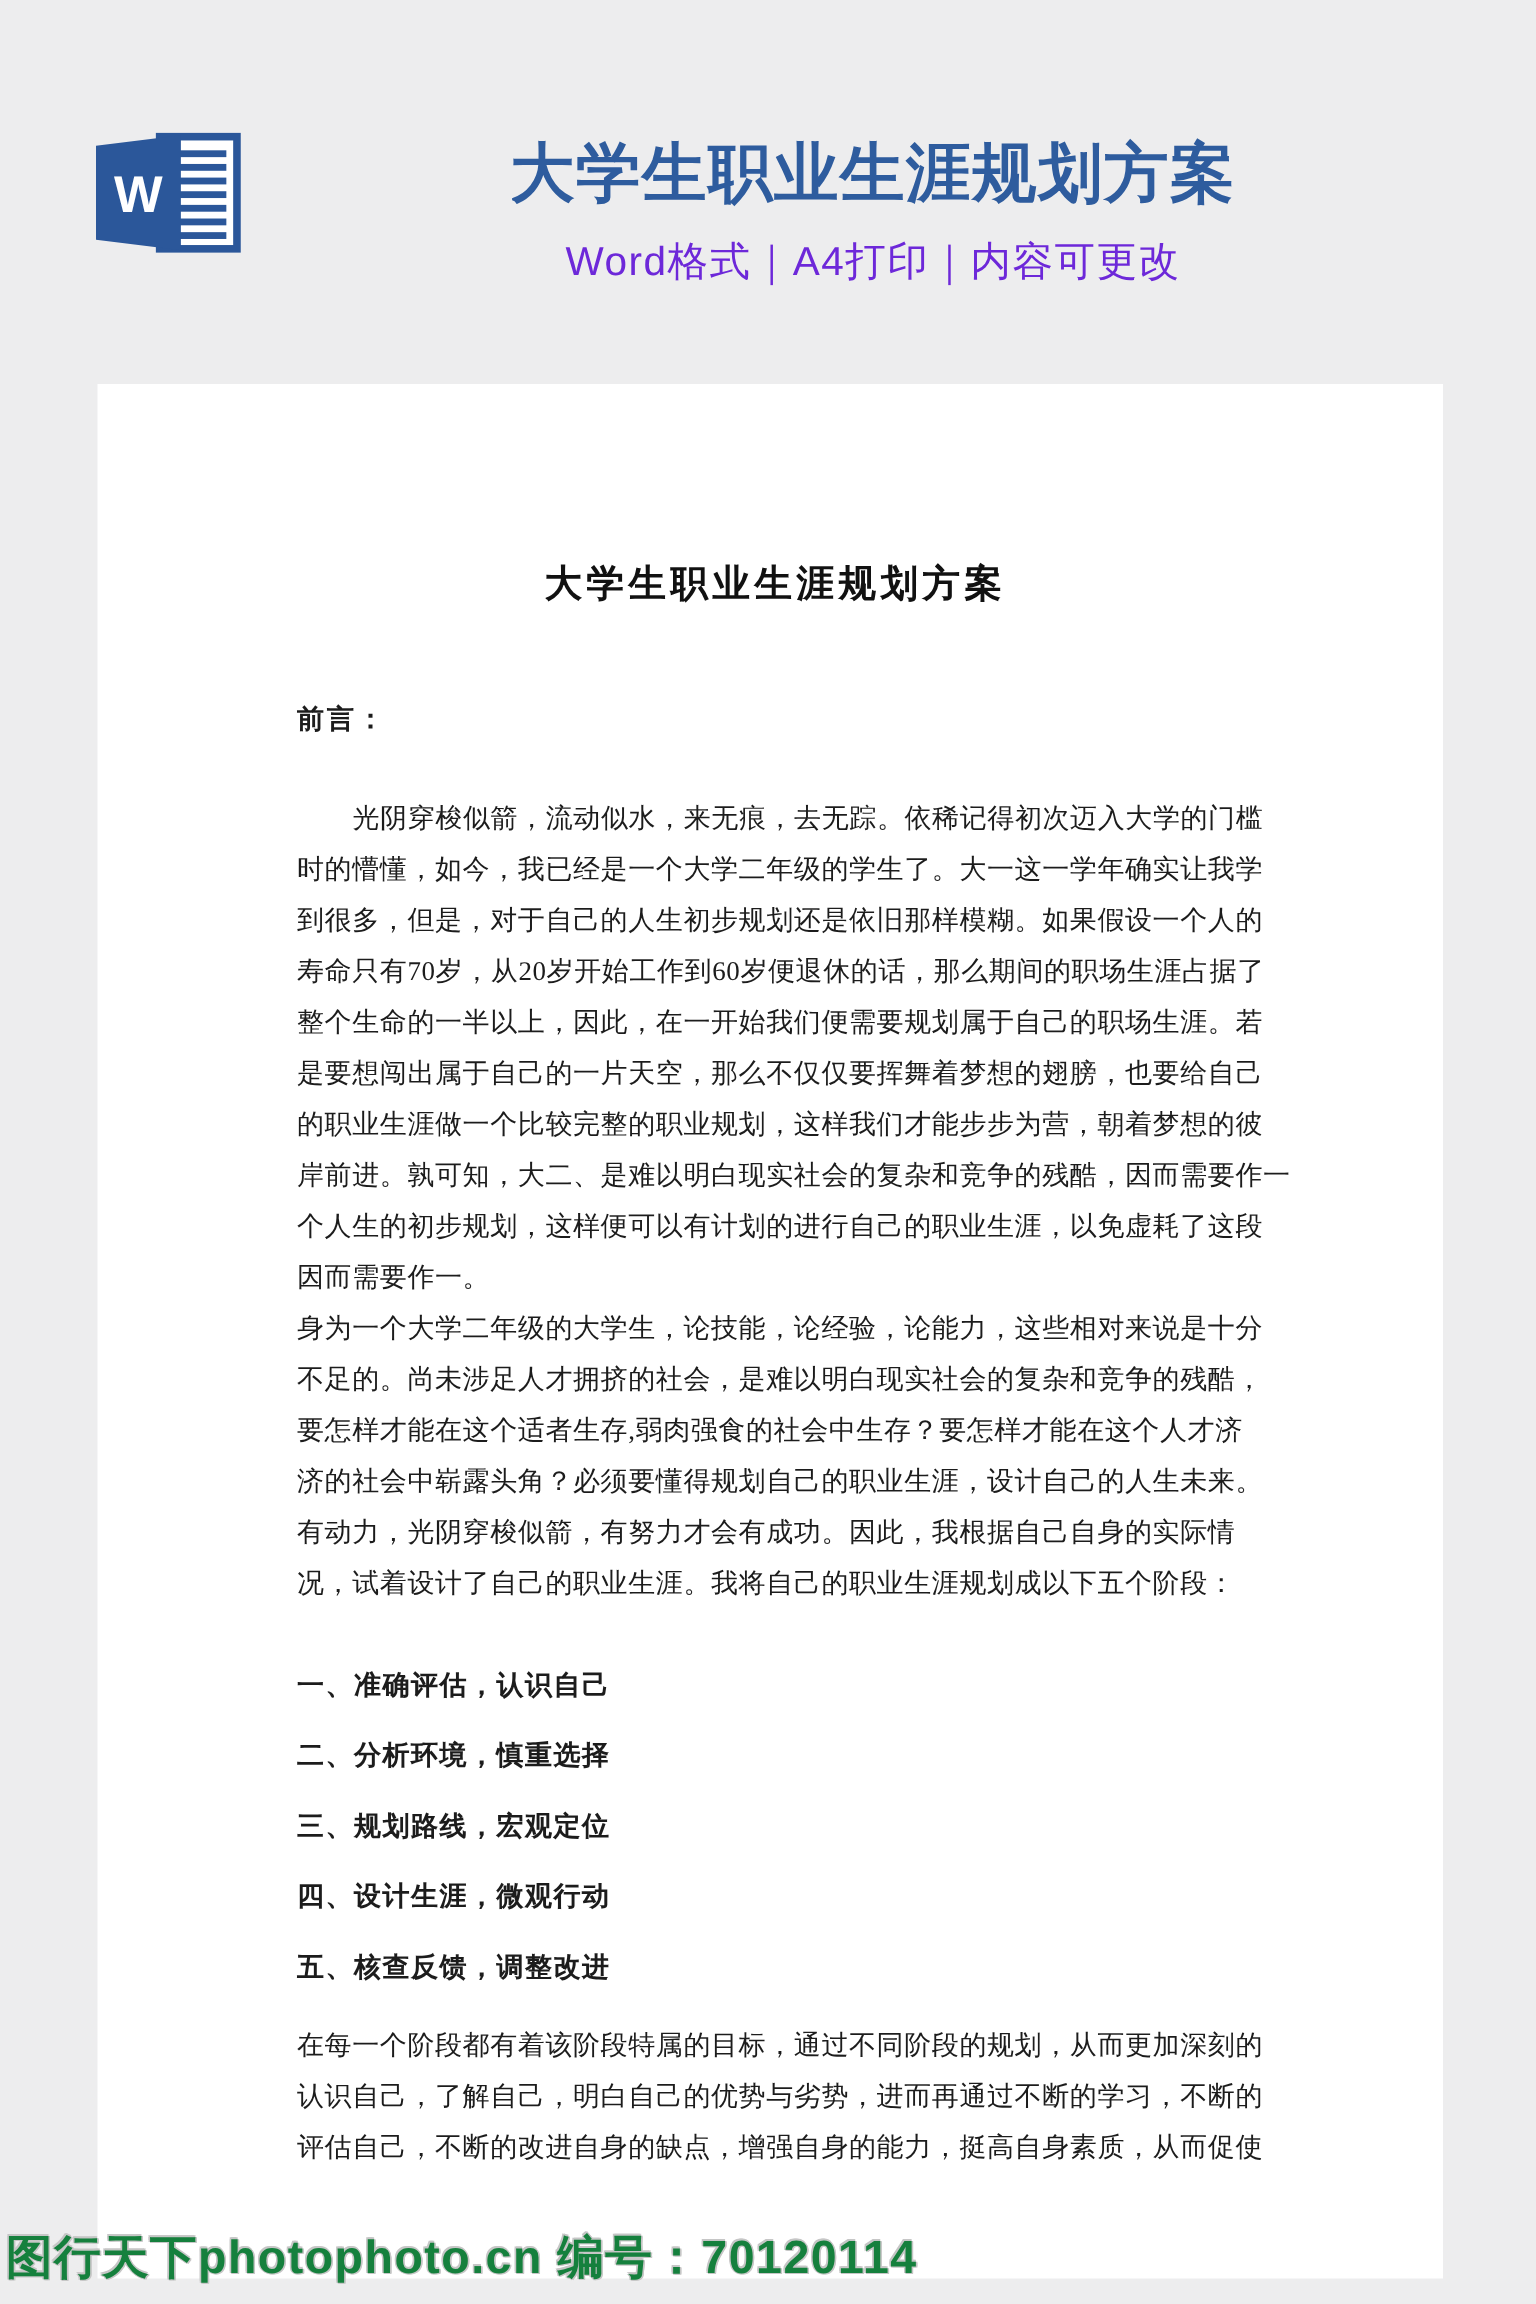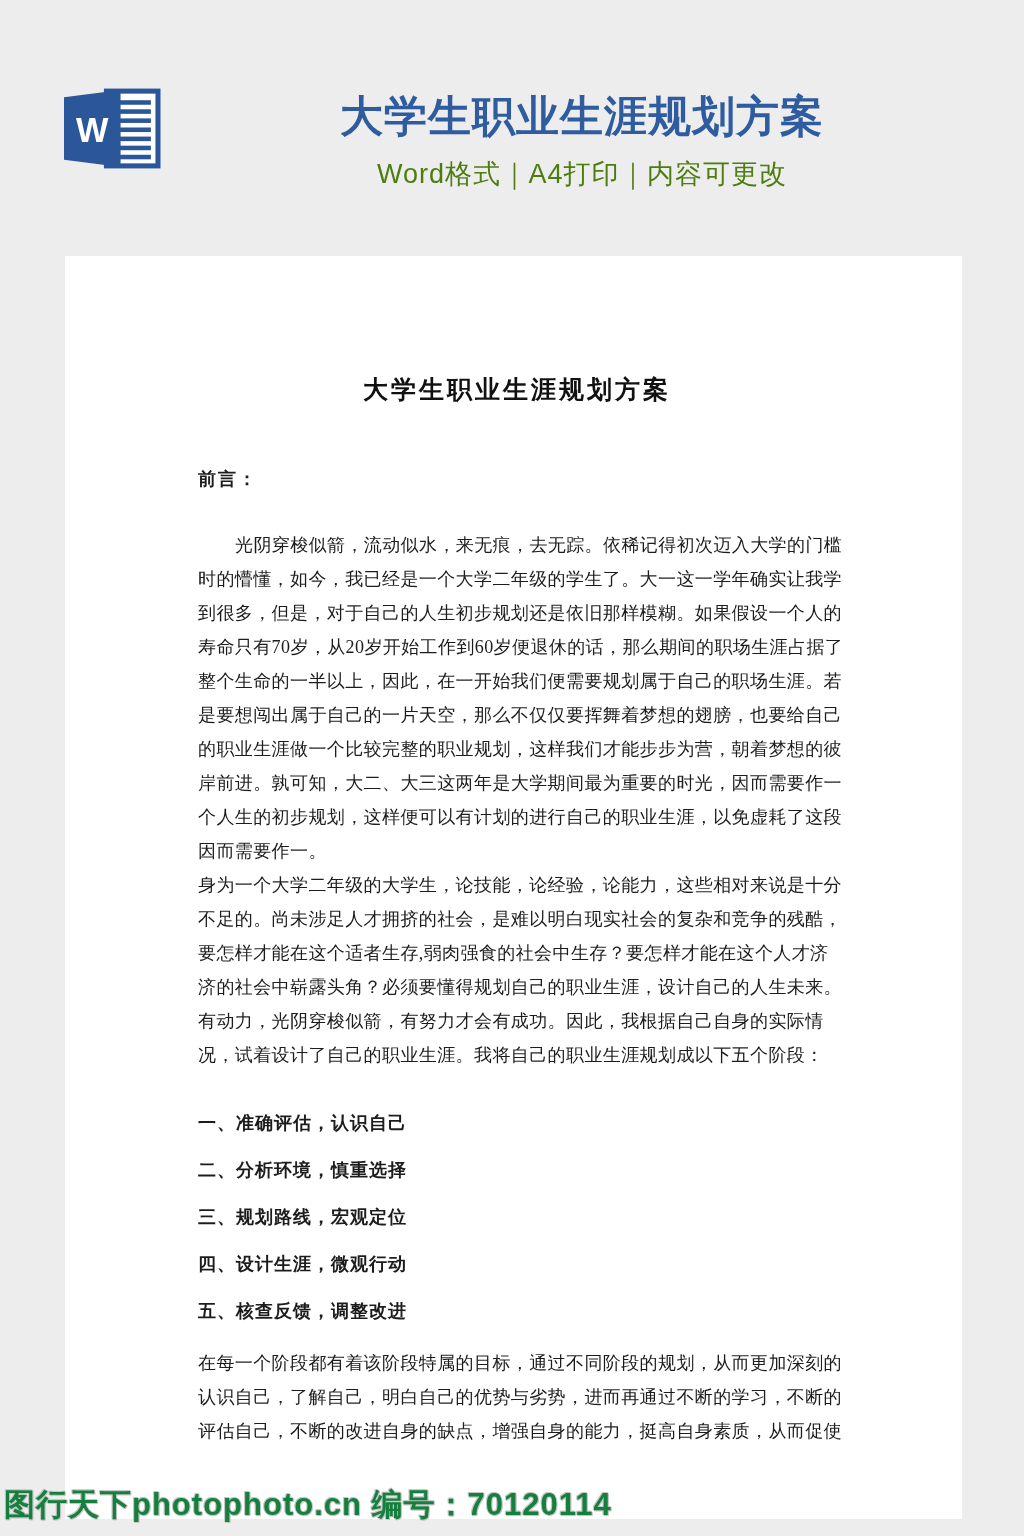--- a/index.html
+++ b/index.html
@@ -16,21 +16,21 @@
   .header-text{
     position:absolute;left:140px;right:0;top:92px;
     text-align:center;
   }
   .header-title{
     font-size:43px;font-weight:bold;color:#2e5c9e;
     letter-spacing:1px;line-height:48px;
   }
   .header-subtitle{
     margin-top:16px;
-    font-size:27px;color:#4d7c0f;letter-spacing:1px;
+    font-size:27px;color:#6d28d9;letter-spacing:1px;
   }
   
   .page{
     position:absolute;left:65px;top:256px;
     width:897px;height:1263px;
     background:#ffffff;
     box-sizing:border-box;
     padding:116px 126px 0 133px;
     font-family:"Liberation Serif",serif;
     color:#1c1c1c;
@@ -91,21 +91,21 @@
   <div class="doc-title">大学生职业生涯规划方案</div>
   <div class="doc-body">
       <div class="doc-line heading">前言：</div>
       <div class="doc-line indent">光阴穿梭似箭，流动似水，来无痕，去无踪。依稀记得初次迈入大学的门槛</div>
       <div class="doc-line">时的懵懂，如今，我已经是一个大学二年级的学生了。大一这一学年确实让我学</div>
       <div class="doc-line">到很多，但是，对于自己的人生初步规划还是依旧那样模糊。如果假设一个人的</div>
       <div class="doc-line">寿命只有70岁，从20岁开始工作到60岁便退休的话，那么期间的职场生涯占据了</div>
       <div class="doc-line">整个生命的一半以上，因此，在一开始我们便需要规划属于自己的职场生涯。若</div>
       <div class="doc-line">是要想闯出属于自己的一片天空，那么不仅仅要挥舞着梦想的翅膀，也要给自己</div>
       <div class="doc-line">的职业生涯做一个比较完整的职业规划，这样我们才能步步为营，朝着梦想的彼</div>
-      <div class="doc-line">岸前进。孰可知，大二、大三这两年是大学期间最为重要的时光，因而需要作一</div>
+      <div class="doc-line">岸前进。孰可知，大二、是难以明白现实社会的复杂和竞争的残酷，因而需要作一</div>
       <div class="doc-line">个人生的初步规划，这样便可以有计划的进行自己的职业生涯，以免虚耗了这段</div>
       <div class="doc-line">因而需要作一。</div>
       <div class="doc-line">身为一个大学二年级的大学生，论技能，论经验，论能力，这些相对来说是十分</div>
       <div class="doc-line">不足的。尚未涉足人才拥挤的社会，是难以明白现实社会的复杂和竞争的残酷，</div>
       <div class="doc-line">要怎样才能在这个适者生存,弱肉强食的社会中生存？要怎样才能在这个人才济</div>
       <div class="doc-line">济的社会中崭露头角？必须要懂得规划自己的职业生涯，设计自己的人生未来。</div>
       <div class="doc-line">有动力，光阴穿梭似箭，有努力才会有成功。因此，我根据自己自身的实际情</div>
       <div class="doc-line">况，试着设计了自己的职业生涯。我将自己的职业生涯规划成以下五个阶段：</div>
       <div class="doc-line li lg">一、准确评估，认识自己</div>
       <div class="doc-line li">二、分析环境，慎重选择</div>

